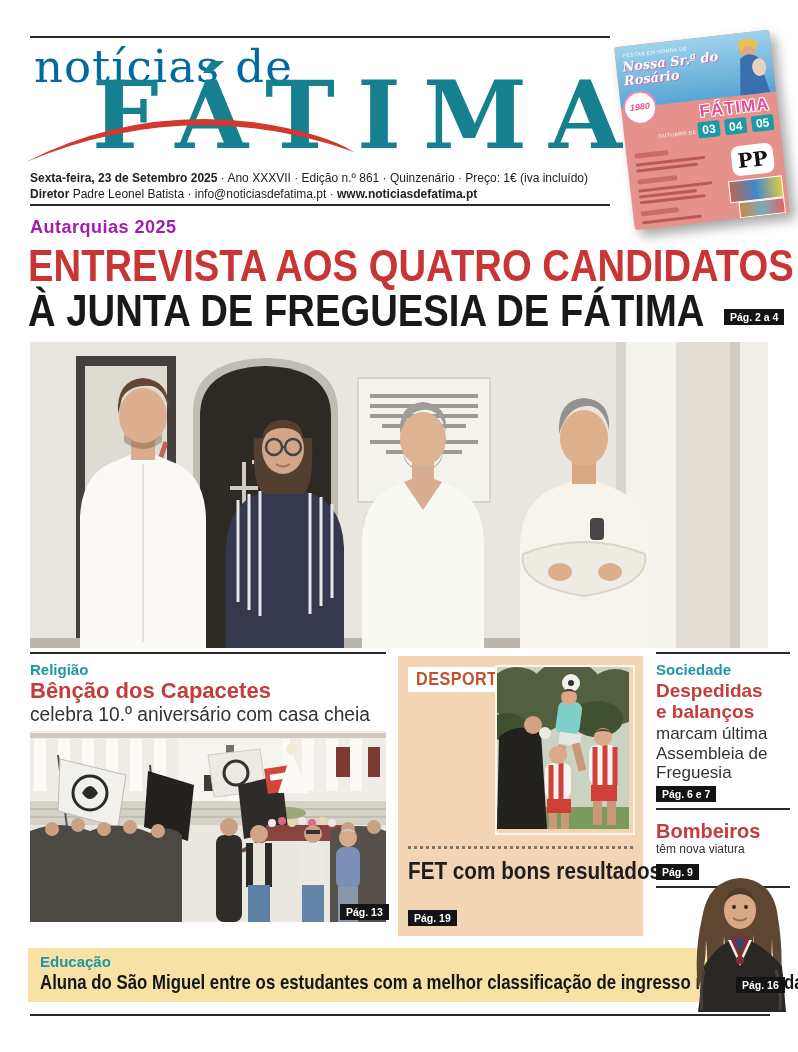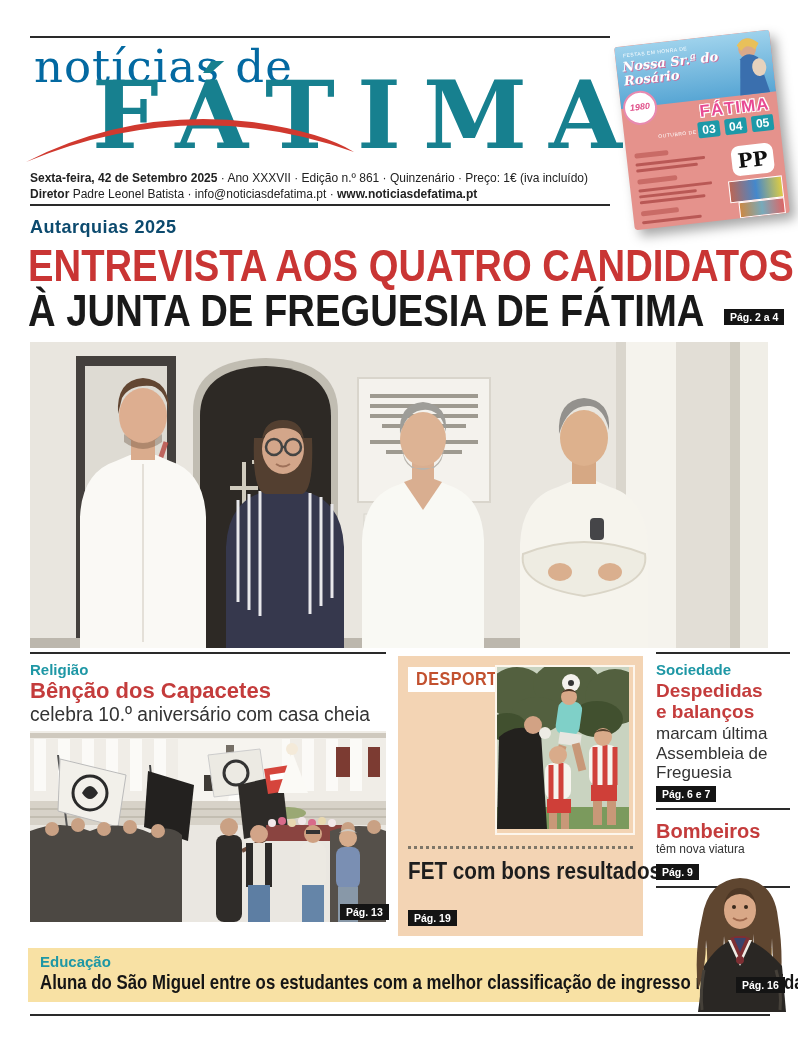--- a/index.html
+++ b/index.html
@@ -34,21 +34,21 @@
   .badge1980{position:absolute;left:2px;top:46px;width:30px;height:30px;border-radius:50%;background:#fff;
              border:2px solid #e88ab0;color:#e0508a;font-size:9px;font-weight:bold;font-style:italic;
              text-align:center;line-height:28px;}
   .pp{position:absolute;right:10px;top:112px;width:42px;height:30px;background:#fff;border-radius:8px;
       text-align:center;font-family:"DejaVu Serif",serif;font-weight:bold;font-size:20px;line-height:30px;color:#111;}
   .fline{position:absolute;height:3px;background:rgba(150,40,40,.55);border-radius:2px;}
   .fbar{position:absolute;height:5px;background:#C96B66;border-radius:2px;}
   .fphoto{position:absolute;border:1px solid #fff;}
 
   
-  .kicker{position:absolute;left:30px;top:216px;font-size:19px;font-weight:800;color:#0c4a6e;letter-spacing:.5px;}
+  .kicker{position:absolute;left:30px;top:216px;font-size:19px;font-weight:800;color:#a21caf;letter-spacing:.5px;}
   .hl-red{position:absolute;left:28px;top:243px;font-size:45px;font-weight:800;color:#C93534;line-height:1;}
   .hl-black{position:absolute;left:28px;top:288px;font-size:45px;font-weight:800;color:#191919;line-height:1;}
   .pbadge{background:#141414;color:#fff;font-weight:bold;font-size:10.5px;padding:2px 6px;display:inline-block;
           white-space:nowrap;}
 
   
   .main-photo{position:absolute;left:30px;top:342px;width:738px;height:306px;overflow:hidden;}
   .rel-photo{position:absolute;left:30px;top:731px;width:356px;height:191px;overflow:hidden;}
   .badge-photo{position:absolute;z-index:5;}
 
@@ -78,21 +78,21 @@
 
   <div class="rule" style="left:30px;top:36px;width:580px;"></div>
 
   <div class="mast-small">notícias de</div>
   <div class="mast-big">FÁTIMA</div>
   <svg class="abs" style="left:22px;top:98px;z-index:2;" width="340" height="72" viewBox="0 0 340 72">
     <path d="M4 64 Q 168 -4 332 54 Q 300 34 230 24 Q 110 10 4 64 Z" fill="#D0392F"></path>
   </svg>
 
   <div class="dateline">
-    <div><b>Sexta-feira, 42 de Setembro 2025</b><span> · Ano XXXVII · Edição n.º 861 · Quinzenário · Preço: 1€ (iva incluído)</span></div>
+    <div><b>Sexta-feira, 23 de Setembro 2025</b><span> · Ano XXXVII · Edição n.º 861 · Quinzenário · Preço: 1€ (iva incluído)</span></div>
     <div><b>Diretor</b><span> Padre Leonel Batista · info@noticiasdefatima.pt · </span><b>www.noticiasdefatima.pt</b></div>
   </div>
   <div class="rule" style="left:30px;top:204px;width:580px;"></div>
 
   <div class="flyer">
     <div class="flyer-top"></div>
     <div class="flyer-kicker">FESTAS EM HONRA DE</div>
     <div class="flyer-script">Nossa Sr.ª do Rosário</div>
     <svg class="abs" style="right:2px;top:2px;" width="48" height="62" viewBox="0 0 48 62">
       <ellipse cx="26" cy="14" rx="9" ry="10" fill="#D9A98A"></ellipse>

